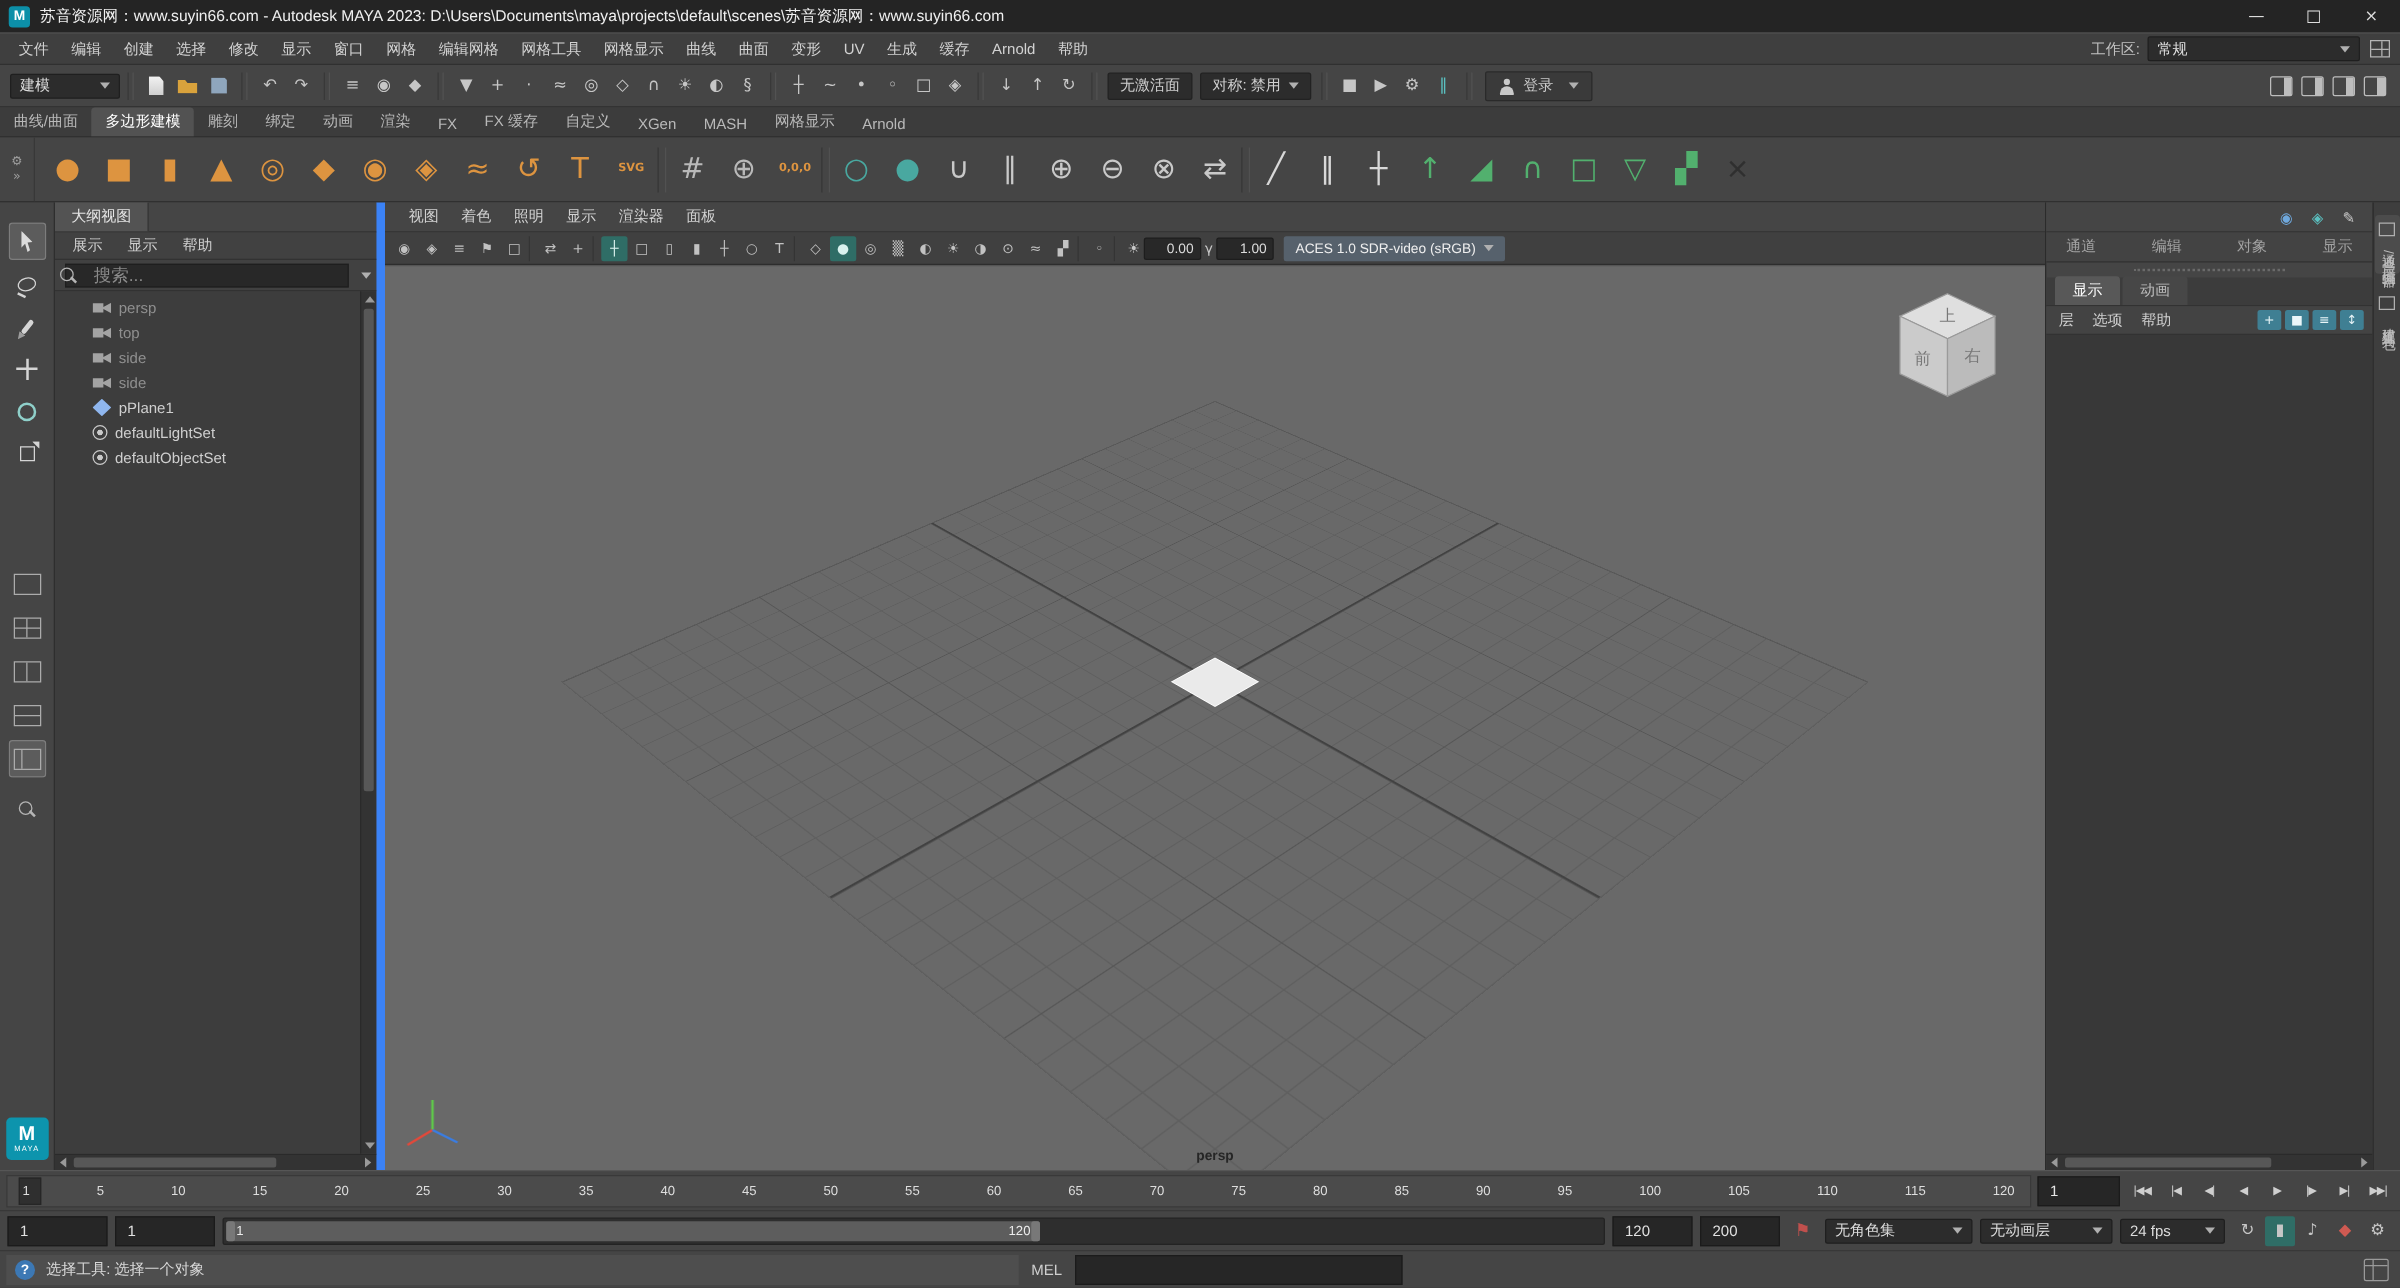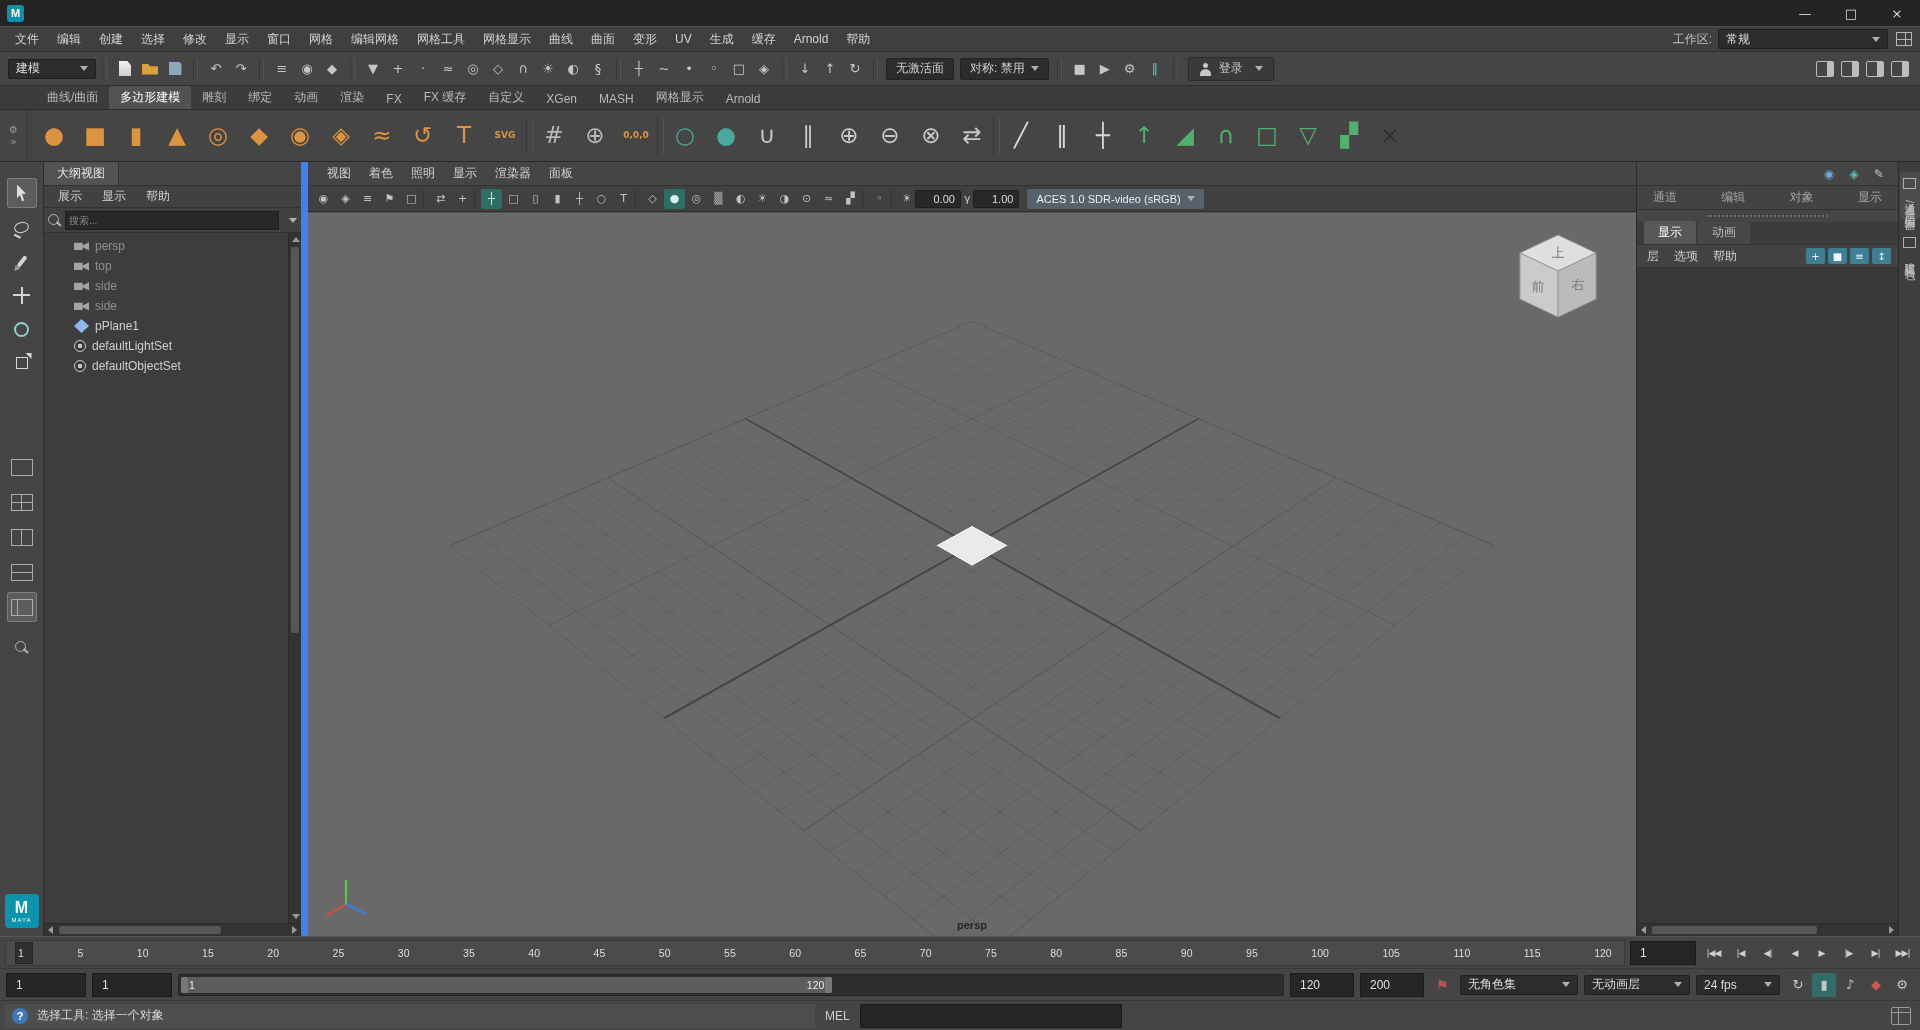--- a/index.html
+++ b/index.html
@@ -34,21 +34,21 @@
 .sl-ico[data-name="open-scene-icon"]::before{content:"";width:16px;height:12px;background:#d9a23c;clip-path:polygon(0 12%,38% 12%,50% 32%,100% 32%,100% 100%,0 100%)}
 .sl-ico[data-name="save-scene-icon"]::before{content:"";width:13px;height:13px;background:#8fa6bd;clip-path:polygon(0 0,85% 0,100% 15%,100% 100%,0 100%)}
 .sl-ico[data-name$="-toggle-icon"]::before{content:"";width:16px;height:14px;border:1px solid #bdbdbd;border-radius:2px;background:linear-gradient(to right,transparent 62%,#bdbdbd 62%)}
 .box-field{background:#2c2c2c;border:1px solid #222;height:22px;display:flex;align-items:center;padding:0 9px;color:#cfcfcf;border-radius:2px;white-space:nowrap;margin:0 2px}
 .login-box{display:flex;align-items:center;gap:6px;background:#3a3a3a;border:1px solid #2a2a2a;border-radius:2px;height:24px;padding:0 10px;margin-left:4px}
 .avatar{width:14px;height:14px;position:relative;overflow:hidden}
 .avatar::before{content:"";position:absolute;left:4.5px;top:1px;width:5px;height:5px;border-radius:50%;background:#c9c9c9}
 .avatar::after{content:"";position:absolute;left:1.5px;top:7px;width:11px;height:7px;border-radius:6px 6px 0 0;background:#c9c9c9}
 
 
-.shelftabs{height:24px;background:#3c3c3c;display:flex;align-items:flex-end;padding-left:36px;border-bottom:1px solid #2d2d2d;flex:0 0 auto}
+.shelftabs{height:24px;background:#3c3c3c;display:flex;align-items:flex-end;border-bottom:1px solid #2d2d2d;flex:0 0 auto}
 .shelf-tab{padding:3px 11px;color:#b9b9b9;white-space:nowrap}
 .shelf-tab.active{background:#525252;color:#fff;border-radius:3px 3px 0 0}
 .shelf{height:52px;background:#454545;display:flex;align-items:center;border-bottom:1px solid #2a2a2a;flex:0 0 auto}
 .shelf-ctrl{width:28px;height:100%;display:flex;flex-direction:column;align-items:center;justify-content:center;gap:1px;border-right:1px solid #383838}
 .shelf-ctrl .g{font-size:10px;color:#9d9d9d}
 .shelf-icons{display:flex;align-items:center;gap:1px;padding-left:6px}
 .shelf-ico{width:40px;height:40px;display:flex;align-items:center;justify-content:center}
 .shelf-ico .g{font-size:23px;color:var(--c,#c9c9c9);line-height:1}
 .shelf-ico.small .g{font-size:9px;font-weight:bold;letter-spacing:0}
 .shelf-ico[data-name="shelf-separator"]{width:7px;height:36px;border-left:1px solid #363636;border-right:1px solid #515151}
@@ -83,21 +83,21 @@
 .maya-badge .m{font-size:16px;font-weight:bold;line-height:1.1}
 .maya-badge .w{font-size:6px;letter-spacing:1px}
 
 
 .outliner{width:264px;background:#3d3d3d;border-right:7px solid #3b82f6;display:flex;flex-direction:column;flex:0 0 auto}
 .panel-head{height:24px;background:#454545;display:flex;align-items:center;border-bottom:1px solid #323232;flex:0 0 auto}
 .outliner-tab{background:#535353;height:100%;display:flex;align-items:center;padding:0 13px;color:#e4e4e4;border-right:1px solid #323232}
 .outliner-menus{height:22px;display:flex;gap:20px;padding-left:14px;align-items:center;background:#414141;border-bottom:1px solid #323232;flex:0 0 auto}
 .om{color:#cfcfcf}
 .search-row{height:25px;display:flex;align-items:center;background:#414141;border-bottom:1px solid #323232;padding:0 4px;gap:4px;flex:0 0 auto}
-.search-input{flex:1;background:#282828;border:1px solid #1e1e1e;height:19px;color:#22c55e;padding:0 3px;font-size:10px;font-family:inherit}
+.search-input{flex:1;background:#282828;border:1px solid #1e1e1e;height:19px;color:#22c55e;padding:0 22px;font-size:14px;font-family:inherit}
 .search-input::placeholder{color:#8a8a8a}
 .tree{flex:1;position:relative;background:#3d3d3d;padding-top:3px;overflow:hidden}
 .tree-row{height:20px;display:flex;align-items:center;padding-left:30px;color:#cfcfcf}
 .tree-row.dim{color:#8f8f8f}
 .tree-ico{width:15px;height:12px;margin-right:6px;flex:0 0 auto}
 .tree-ico[data-icon="camera"]{background:#a3a3a3;clip-path:polygon(0 22%,58% 22%,58% 46%,100% 18%,100% 88%,58% 60%,58% 84%,0 84%)}
 .tree-ico[data-icon="mesh"]{background:#8fb6ee;clip-path:polygon(50% 0,100% 50%,50% 100%,0 50%);height:14px}
 .tree-ico[data-icon="set"]{width:12px;height:12px;border:1px solid #c9c9c9;border-radius:50%;background:radial-gradient(circle,#c9c9c9 0 2px,transparent 2.5px)}
 .vscroll{position:absolute;right:0;top:0;bottom:0;width:13px;background:#333;border-left:1px solid #2a2a2a}
 .vscroll .arr{position:absolute;left:0;width:13px;height:13px;display:flex;align-items:center;justify-content:center}
@@ -196,20 +196,21 @@
 </style>
 </head>
 <body>
 
 <div id="app" data-name="maya-window">
 
   <div class="titlebar" data-name="title-bar">
     <div class="app-icon" data-name="maya-app-icon">
         <span>M</span>
       </div>
+    <div class="title" data-name="window-title">苏音资源网：www.suyin66.com - Autodesk MAYA 2023: D:\Users\Documents\maya\projects\default\scenes\苏音资源网：www.suyin66.com</div>
     <div class="win-controls">
 
     <div class="win-btn" data-name="minimize-button">
           <span class="g">—</span>
         </div>
         <div class="win-btn" data-name="maximize-button">
           <span class="g">□</span>
         </div>
         <div class="win-btn" data-name="close-button">
           <span class="g">×</span>

